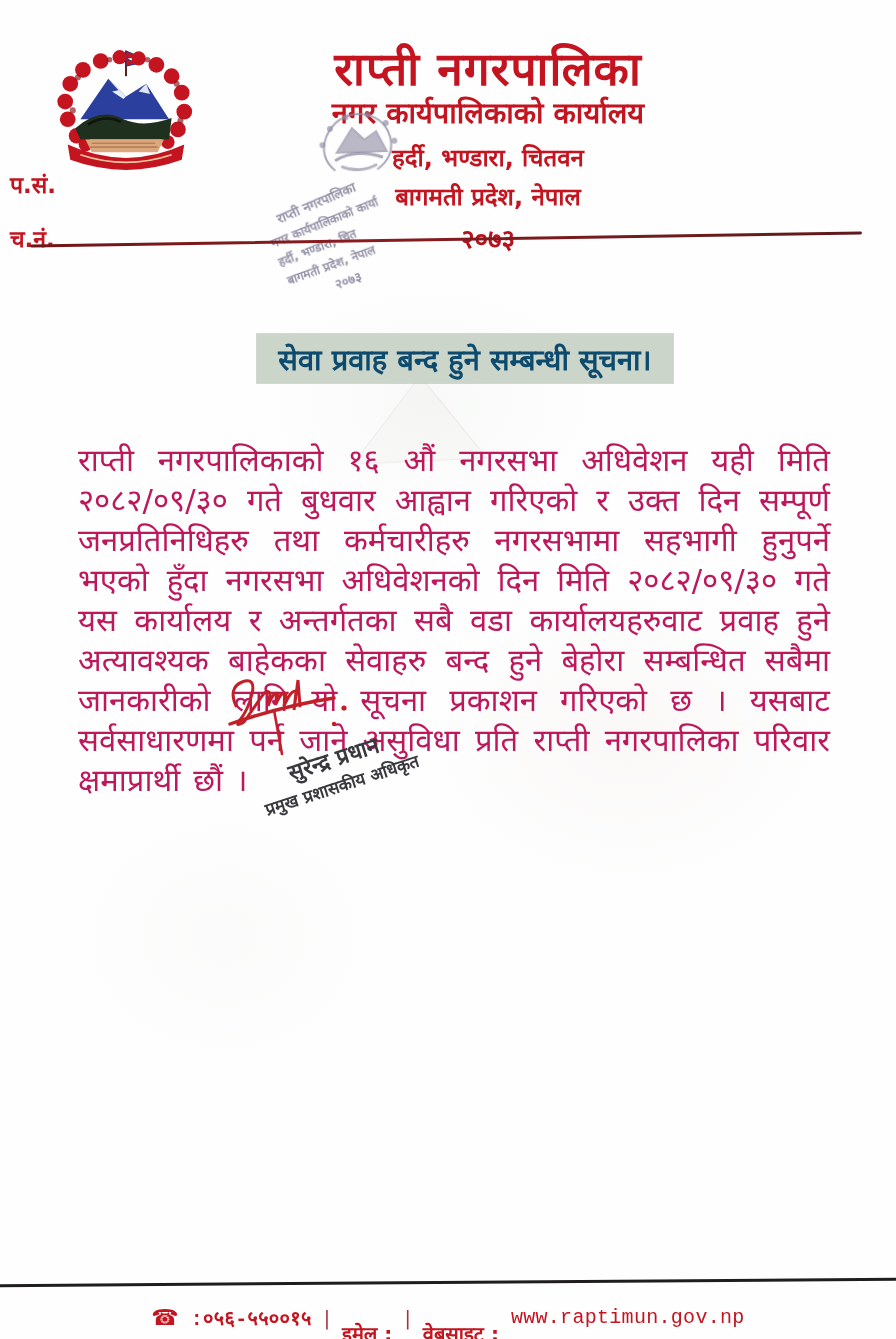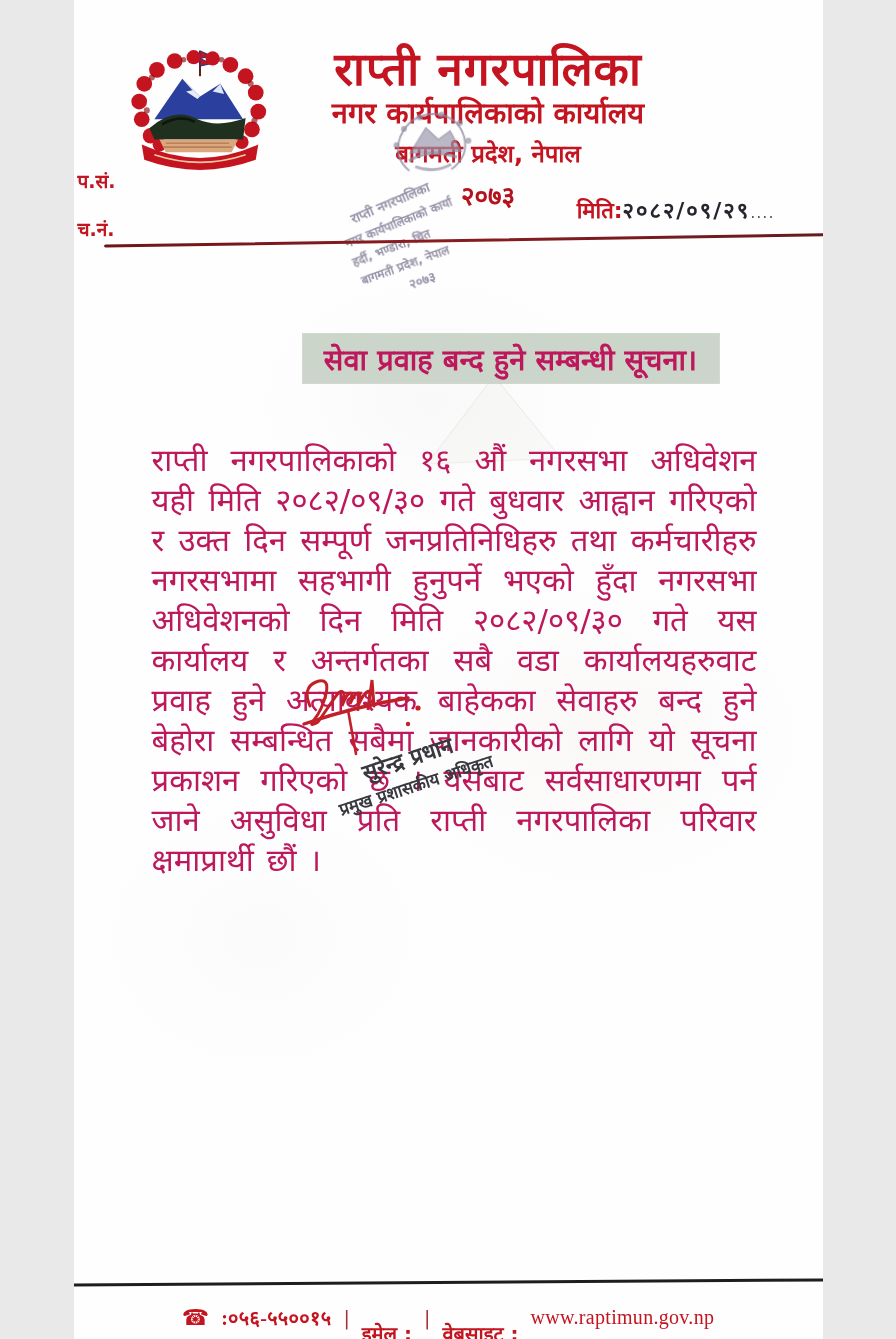--- a/index.html
+++ b/index.html
@@ -1,18 +1,18 @@
 <!DOCTYPE html>
 <html><head>
 <meta charset="utf-8">
 <style>
   html,body{margin:0;padding:0;background:#e9e9e9;}
   .page{
     position:relative;
-    width:749px;height:1339px;
+    width:896px;height:1339px;
     margin:0 auto;
     background:#fefefe;
     overflow:hidden;
     font-family:"DejaVu Sans","Liberation Sans",sans-serif;
   }
   
   .page::before{
     content:"";position:absolute;inset:0;pointer-events:none;
     background:
       radial-gradient(260px 180px at 48% 30%, rgba(190,205,190,0.10), transparent 70%),
@@ -36,42 +36,42 @@
     filter:blur(.3px);
   }
   .ink-stamp .sketch{display:block;margin:0 auto;}
   .stamp-line{font-weight:bold;white-space:nowrap;transform-origin:left center;}
   .sl0{font-size:13px;transform:rotate(-21deg) translate(8px,30px);}
   .sl1{font-size:12px;transform:rotate(-20deg) translate(0px,34px);}
   .sl2{font-size:12px;transform:rotate(-19deg) translate(6px,38px);}
   .sl3{font-size:12px;transform:rotate(-18deg) translate(14px,42px);}
   .sl4{font-size:13px;transform:rotate(-17deg) translate(64px,44px);}
 
-  .ref-block{position:absolute;left:4px;top:168px;color:#c41420;font-weight:bold;font-size:19px;}
+  .ref-block{position:absolute;left:10px;top:168px;color:#c41420;font-weight:bold;font-size:23px;}
   .ref-line{margin-bottom:22px;}
 
   .date-row{position:absolute;right:48px;top:194px;font-size:22px;white-space:nowrap;}
   .date-label{color:#c41420;font-weight:bold;}
   .date-value{color:#26262e;font-weight:bold;letter-spacing:2px;}
   .date-dots{color:#55555f;letter-spacing:1px;font-size:16px;}
 
   .red-rule{
     position:absolute;left:30px;top:238px;width:832px;height:3px;
     background:linear-gradient(to right,#6e1518,#8a1c20 40%,#5d1a1c);
     transform:rotate(-0.9deg);border-radius:2px;
   }
 
   
   .watermark-tri{position:absolute;left:345px;top:372px;pointer-events:none;opacity:.5;}
 
   .notice-title{
-    position:absolute;left:229px;top:334px;width:416px;height:49px;
+    position:absolute;left:257px;top:334px;width:416px;height:49px;
     background:#cbd5ca;
     display:flex;align-items:center;justify-content:center;
-    font-size:29px;font-weight:bold;color:#be185d;
+    font-size:29px;font-weight:bold;color:#0c4a6e;
     box-shadow:0 0 0 1px rgba(160,170,160,.45);
   }
 
   .body-text{
     position:absolute;left:78px;right:66px;top:440px;
     font-size:31px;line-height:40px;color:#be185d;
     text-align:justify;word-spacing:3px;margin:0;
   }
 
   
@@ -89,21 +89,21 @@
     background:#1f1d1d;transform:rotate(-0.4deg);
   }
   .footer-row{
     position:absolute;left:0;right:0;top:1288px;
     display:flex;justify-content:center;align-items:center;gap:12px;
     color:#c41420;font-size:20px;white-space:nowrap;
   }
   .footer-row .lbl{font-weight:bold;margin-top:32px;}
   .footer-sep{color:#a8313a;font-size:19px;}
   .phone-icon{font-size:22px;line-height:1;}
-  .latin{font-family:Liberation Serif, serif;letter-spacing:.3px;}
+  .latin{font-family:Liberation Mono, monospace;letter-spacing:.3px;}
 </style>
 </head>
 <body>
 
 <div class="page">
 
   <svg class="logo" viewBox="0 0 120 110" xmlns="http://www.w3.org/2000/svg">
 
     <line x1="60" y1="2" x2="60" y2="22" stroke="#5a2020" stroke-width="1.6"></line>
     <path d="M60 2 l9 4 -9 2 9 4 -9 2 z" fill="#c41420" stroke="#27347a" stroke-width="0.8"></path>
@@ -144,20 +144,21 @@
     <path d="M28 72 L90 72 L85 82 L33 82 Z" fill="#dba77c"></path>
     <path d="M33 75 h50 M31 78 h54" stroke="#b9805a" stroke-width="1.2"></path>
 
     <path d="M14 76 Q60 97 106 76 L104 88 Q60 104 16 88 Z" fill="#c41420"></path>
     <path d="M24 84 Q60 96 96 84" stroke="#f3c8a0" stroke-width="1.4" fill="none"></path>
   </svg>
 
   <div class="head-center">
     <div class="head-title">राप्ती नगरपालिका</div>
     <div class="head-subtitle">नगर कार्यपालिकाको कार्यालय</div>
+    <div class="head-addr1">हर्दी, भण्डारा, चितवन</div>
     <div class="head-addr2">बागमती प्रदेश, नेपाल</div>
     <div class="head-year">२०७३</div>
   </div>
 
   <div class="ink-stamp">
     <svg class="sketch" width="92" height="74" viewBox="0 0 92 74">
       <g stroke="#8d89a0" fill="none" stroke-width="2">
         <path d="M24 62 Q8 48 16 28 Q26 6 50 6 Q74 8 80 30 Q84 50 66 62" opacity=".8"></path>
         <path d="M26 44 L42 20 L54 32 L66 24 L76 44 Z" fill="#9b97ac" opacity=".75"></path>
         <path d="M24 52 Q44 40 72 50" stroke-width="3" opacity=".8"></path>
@@ -177,23 +178,20 @@
     <div class="stamp-line sl2">हर्दी, भण्डारा, चित</div>
     <div class="stamp-line sl3">बागमती प्रदेश, नेपाल</div>
     <div class="stamp-line sl4">२०७३</div>
   </div>
 
   <div class="ref-block">
     <div class="ref-line">प.सं.</div>
     <div class="ref-line">च.नं.</div>
   </div>
 
-  <div class="date-row">
-    <span class="date-label">मिति:</span><span class="date-value">२०८२/०९/२९</span><span class="date-dots">....</span>
-  </div>
 
   <div class="red-rule"></div>
 
   <svg class="watermark-tri" width="150" height="100" viewBox="0 0 150 100">
     <polygon points="75,4 8,92 142,86" fill="rgba(225,218,218,0.28)" stroke="rgba(205,196,196,0.45)" stroke-width="1.2"></polygon>
   </svg>
 
   <div class="notice-title">सेवा प्रवाह बन्द हुने सम्बन्धी सूचना।</div>
 
   <p class="body-text">राप्ती नगरपालिकाको १६ औं नगरसभा अधिवेशन यही मिति २०८२/०९/३० गते बुधवार आह्वान गरिएको र उक्त दिन सम्पूर्ण जनप्रतिनिधिहरु तथा कर्मचारीहरु नगरसभामा सहभागी हुनुपर्ने भएको हुँदा नगरसभा अधिवेशनको दिन मिति २०८२/०९/३० गते यस कार्यालय र अन्तर्गतका सबै वडा कार्यालयहरुवाट प्रवाह हुने अत्यावश्यक बाहेकका सेवाहरु बन्द हुने बेहोरा सम्बन्धित सबैमा जानकारीको लागि यो सूचना प्रकाशन गरिएको छ । यसबाट सर्वसाधारणमा पर्न जाने असुविधा प्रति राप्ती नगरपालिका परिवार क्षमाप्रार्थी छौं ।</p>

